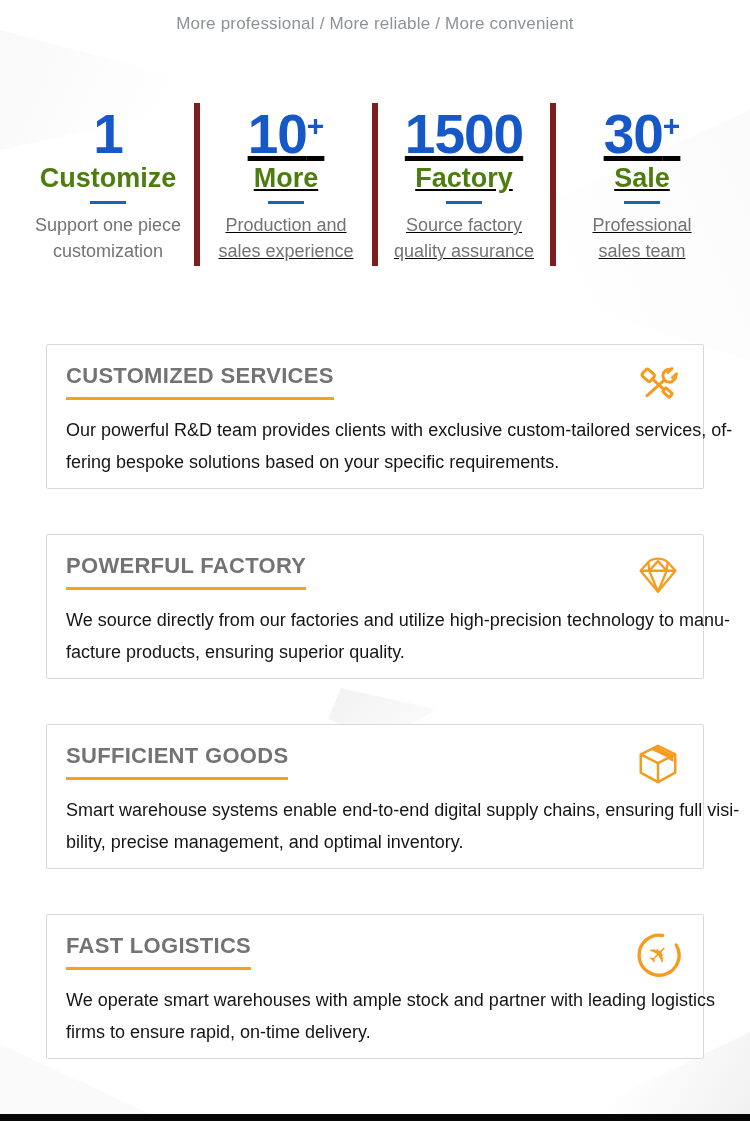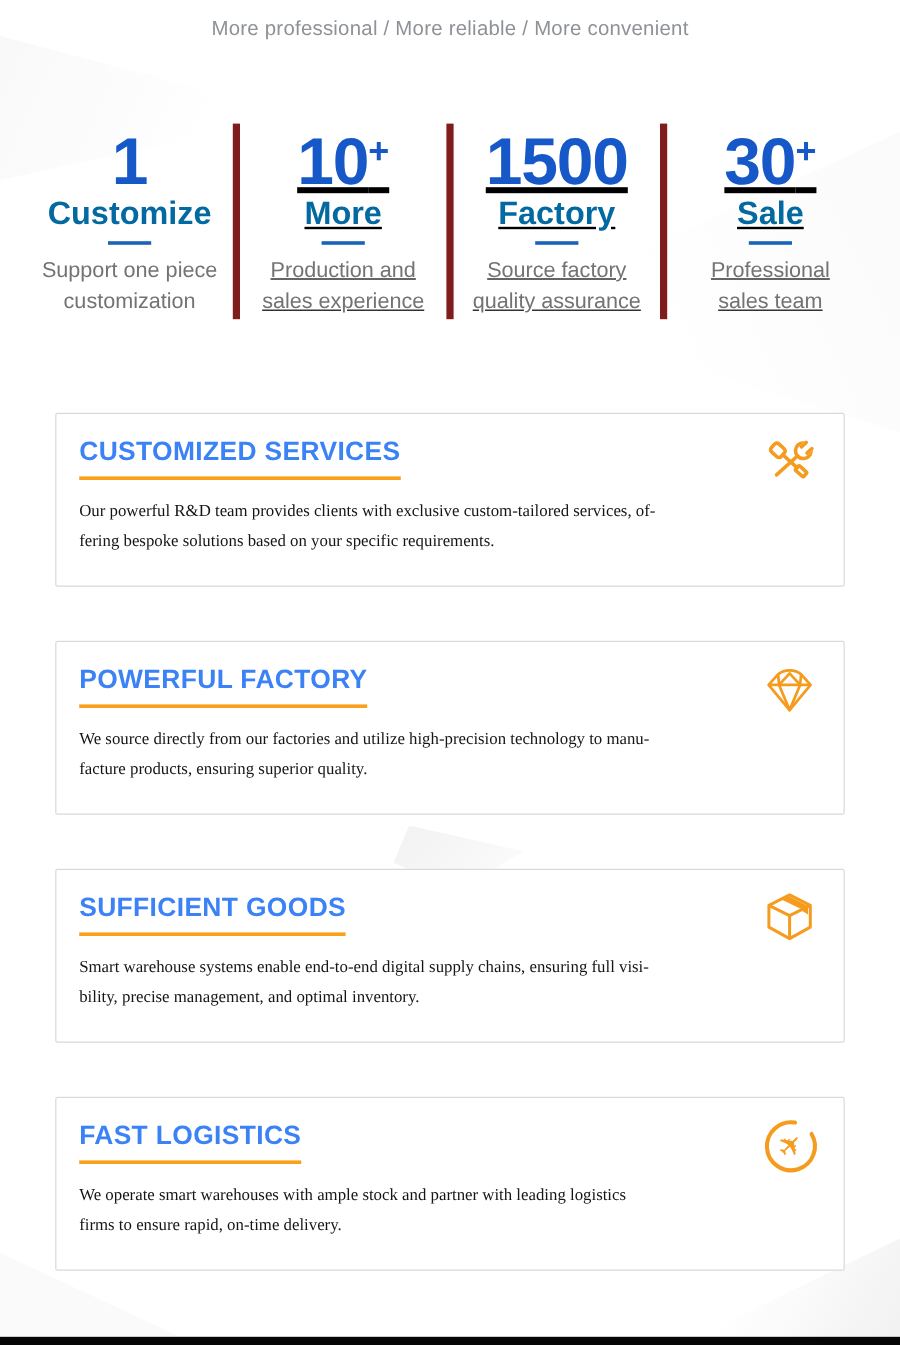--- a/index.html
+++ b/index.html
@@ -47,37 +47,37 @@
   .stat{flex:1;text-align:center;padding:4px 0 2px;}
   .stat + .stat{border-left:6px solid #7f1d1d;text-decoration:underline;}
   .stat-number{
     font-size:55px;font-weight:700;color:#1658C8;line-height:1.0;
     letter-spacing:-1px;
   }
   .stat-number sup{
     font-size:30px;vertical-align:super;position:relative;top:2px;letter-spacing:0;
   }
   .stat-label{
-    font-size:27px;font-weight:700;color:#0369a1;margin-top:1px;line-height:1.15;
+    font-size:27px;font-weight:700;color:#4d7c0f;margin-top:1px;line-height:1.15;
   }
   .stat-bar{width:36px;height:3px;background:#1A64B8;margin:7px auto 8px;}
   .stat-desc{font-size:18px;color:#737373;line-height:1.45;}
 
   
   .cards{width:658px;margin:78px auto 0;}
   .card{
     position:relative;box-sizing:border-box;
     background:#ffffff;border:1px solid #D9D9D9;border-radius:2px;
     padding:19px 22px 22px 19px;height:145px;margin-bottom:45px;
   }
   .card-title{
     display:inline-block;font-size:22px;font-weight:700;letter-spacing:.3px;
-    color:#3b82f6;padding-bottom:9px;border-bottom:3px solid #F9A11B;line-height:1.1;
-  }
-  .card-body{margin-top:15px;font-size:14px;color:#151515;font-family:Liberation Serif, serif;}
+    color:#737373;padding-bottom:9px;border-bottom:3px solid #F9A11B;line-height:1.1;
+  }
+  .card-body{margin-top:15px;font-size:18px;color:#151515;}
   .card-line{white-space:nowrap;line-height:1.74;}
   .card-icon{position:absolute;top:16px;right:20px;width:48px;height:48px;}
 
   .bottom-bar{
     position:absolute;left:0;right:0;bottom:0;height:7px;background:#060606;z-index:2;
   }
 </style>
 </head>
 <body>
 

